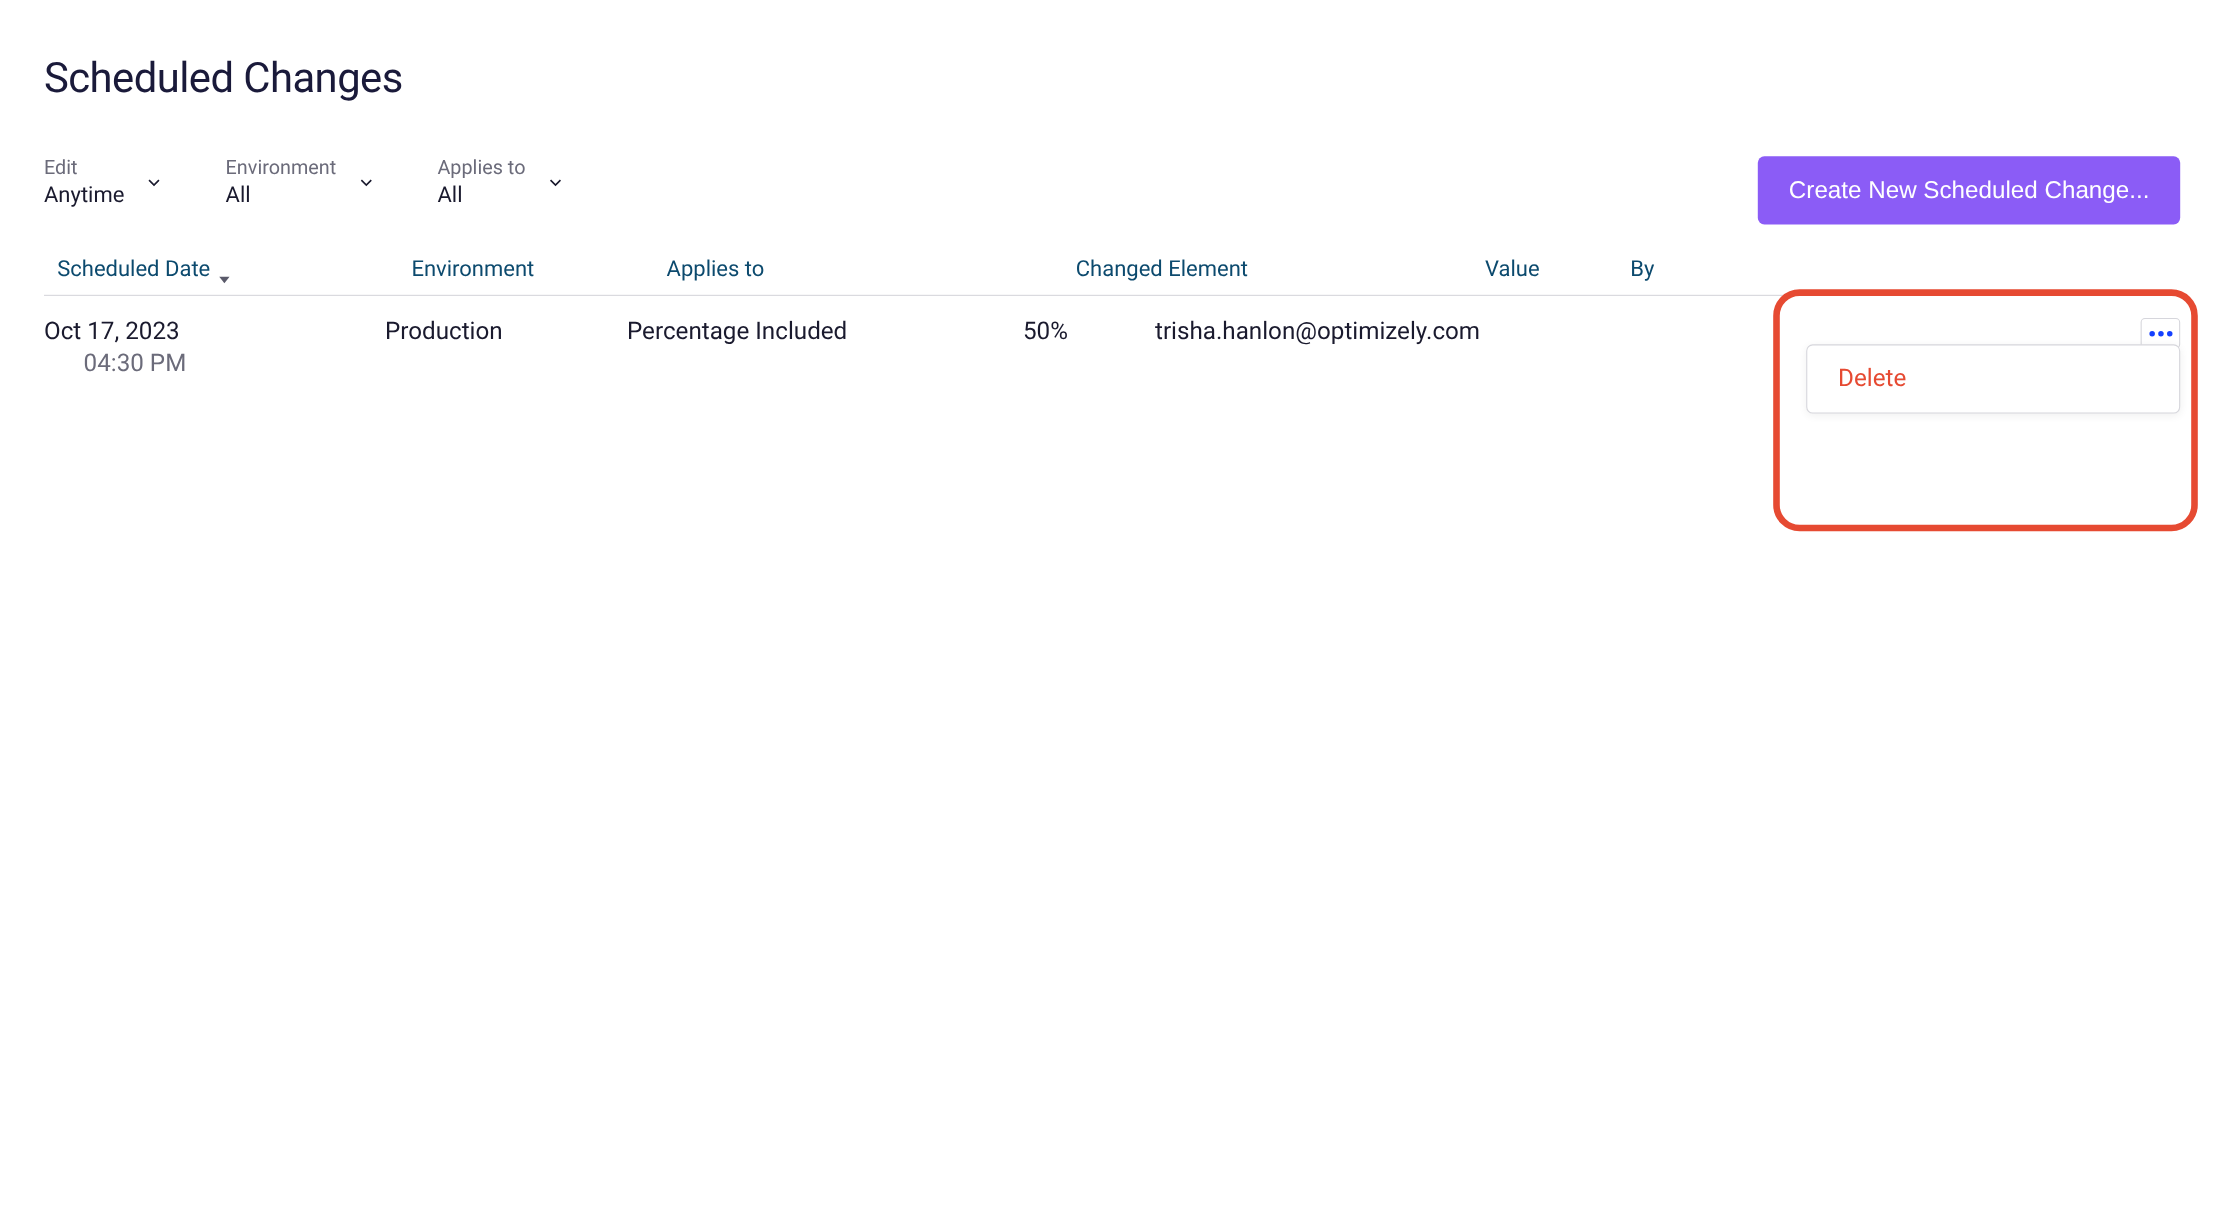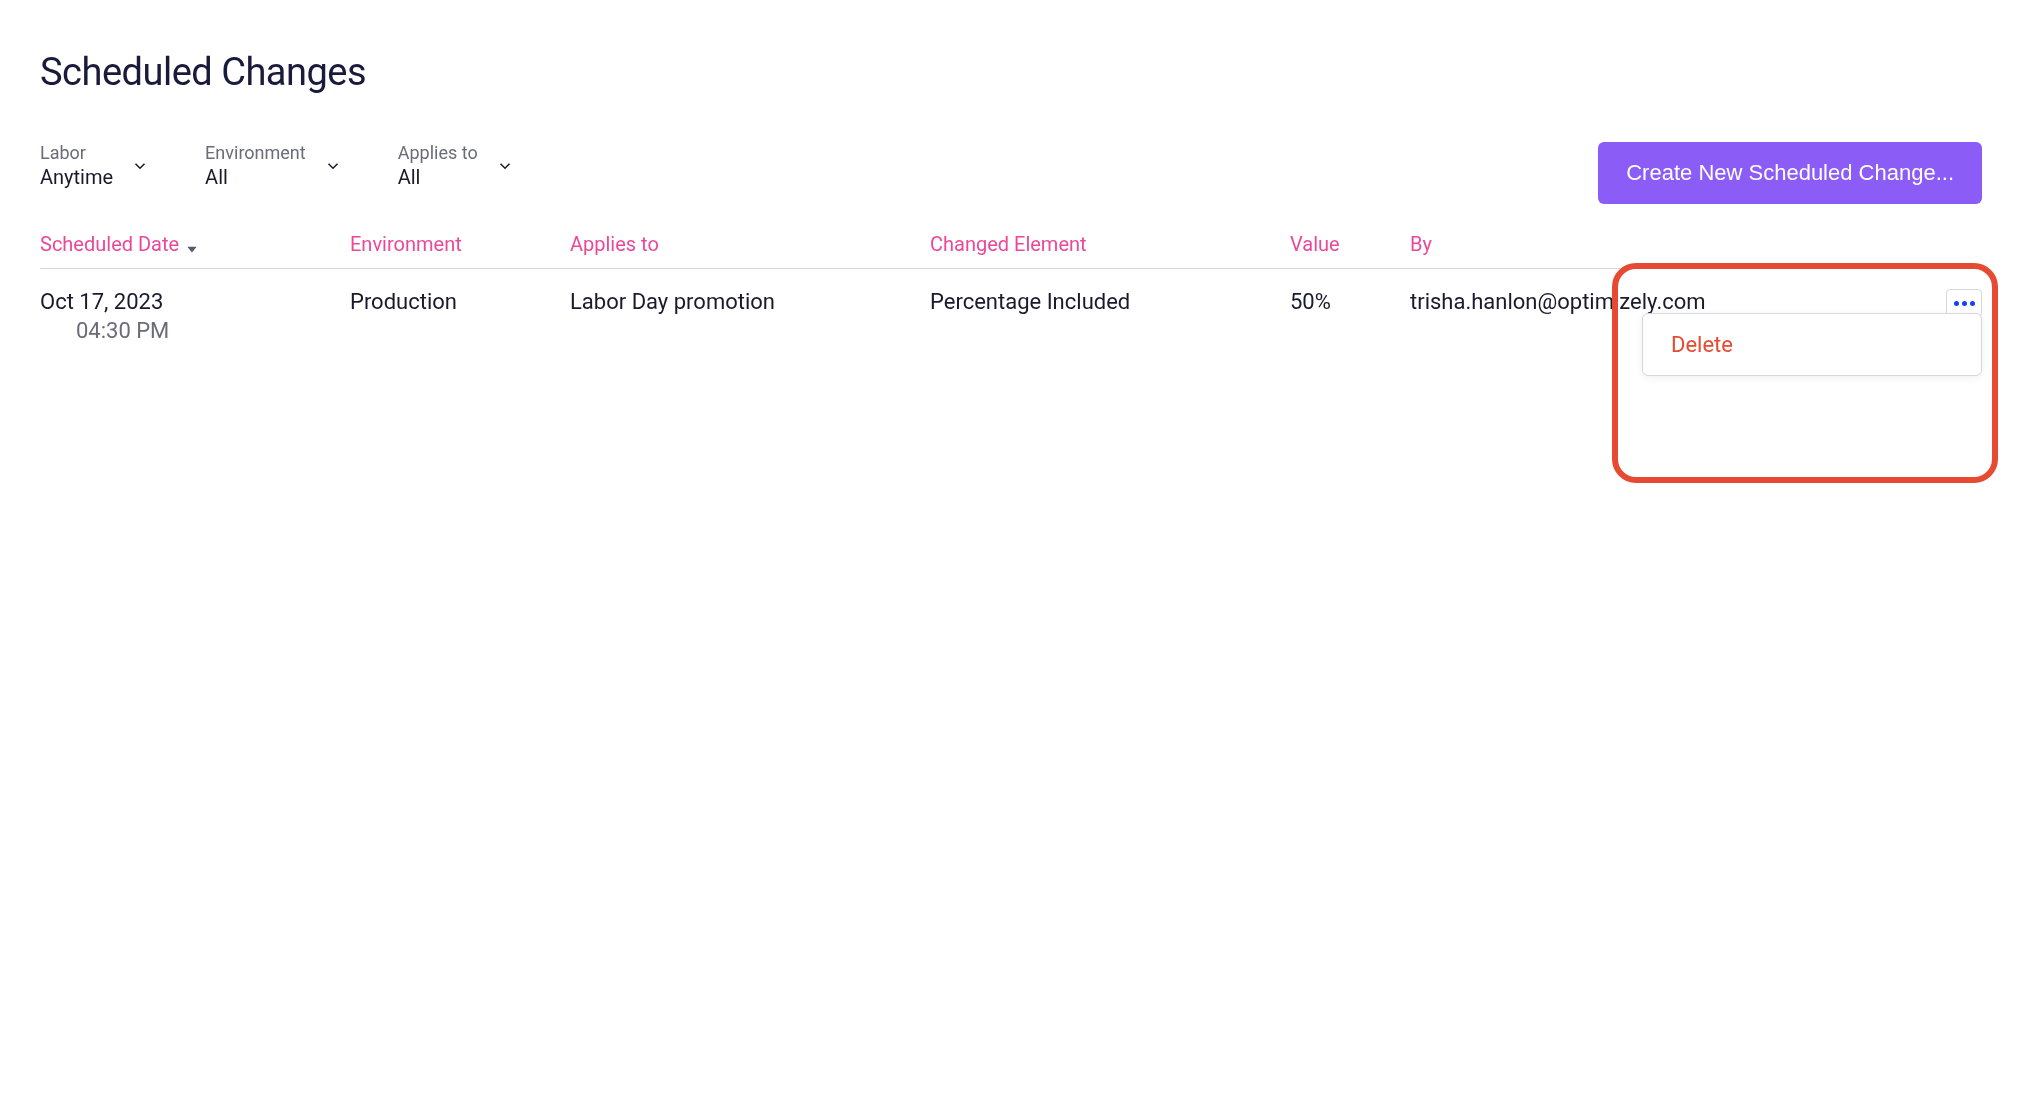--- a/index.html
+++ b/index.html
@@ -79,25 +79,26 @@
   .table-wrap {
     width: 100%;
   }
   .table-header {
     display: flex;
     border-bottom: 1px solid #d6d6dc;
     padding-bottom: 12px;
   }
   .th {
     font-size: 20px;
-    color: #ec4899;
-    font-weight: 400;
-    display: flex;
-    align-items: center;
+    color: #0c4a6e;
+    font-weight: 400;
+    display: flex;
+    align-items: flex-end;
     gap: 6px;
+    margin-left: 12px;
   }
   .col-date   { width: 310px; }
   .col-env    { width: 220px; }
   .col-appl   { width: 360px; }
   .col-elem   { width: 360px; }
   .col-value  { width: 120px; }
   .col-by     { flex: 1; }
   .col-act    { width: 60px; display:flex; justify-content:flex-end; }
   .sort-icon {
     width: 14px;
@@ -184,21 +185,21 @@
 </head>
 <body>
 
 <h1 class="page-title">Scheduled Changes</h1>
 
 <div class="toolbar">
   <div class="filters">
 
     <div class="filter">
       <div class="filter-text">
-        <span class="filter-label">Labor</span>
+        <span class="filter-label">Edit</span>
         <span class="filter-value">Anytime</span>
       </div>
       <span class="chevron-down">
         <svg viewBox="0 0 24 24">
             <polyline points="6 9 12 15 18 9"></polyline>
           </svg>
       </span>
     </div>
 
     <div class="filter">
@@ -247,21 +248,20 @@
     <div class="th col-by">By</div>
     <div class="th col-act"></div>
   </div>
 
   <div class="table-row">
     <div class="td col-date date-cell">
       <span>Oct 17, 2023</span>
       <span class="time">04:30 PM</span>
     </div>
     <div class="td col-env">Production</div>
-    <div class="td col-appl">Labor Day promotion</div>
     <div class="td col-elem">Percentage Included</div>
     <div class="td col-value">50%</div>
     <div class="td col-by">trisha.hanlon@optimizely.com</div>
     <div class="td col-act">
       <div class="action-trigger">
         <span class="dots">
             <span></span>
             <span></span>
             <span></span>
           </span>

